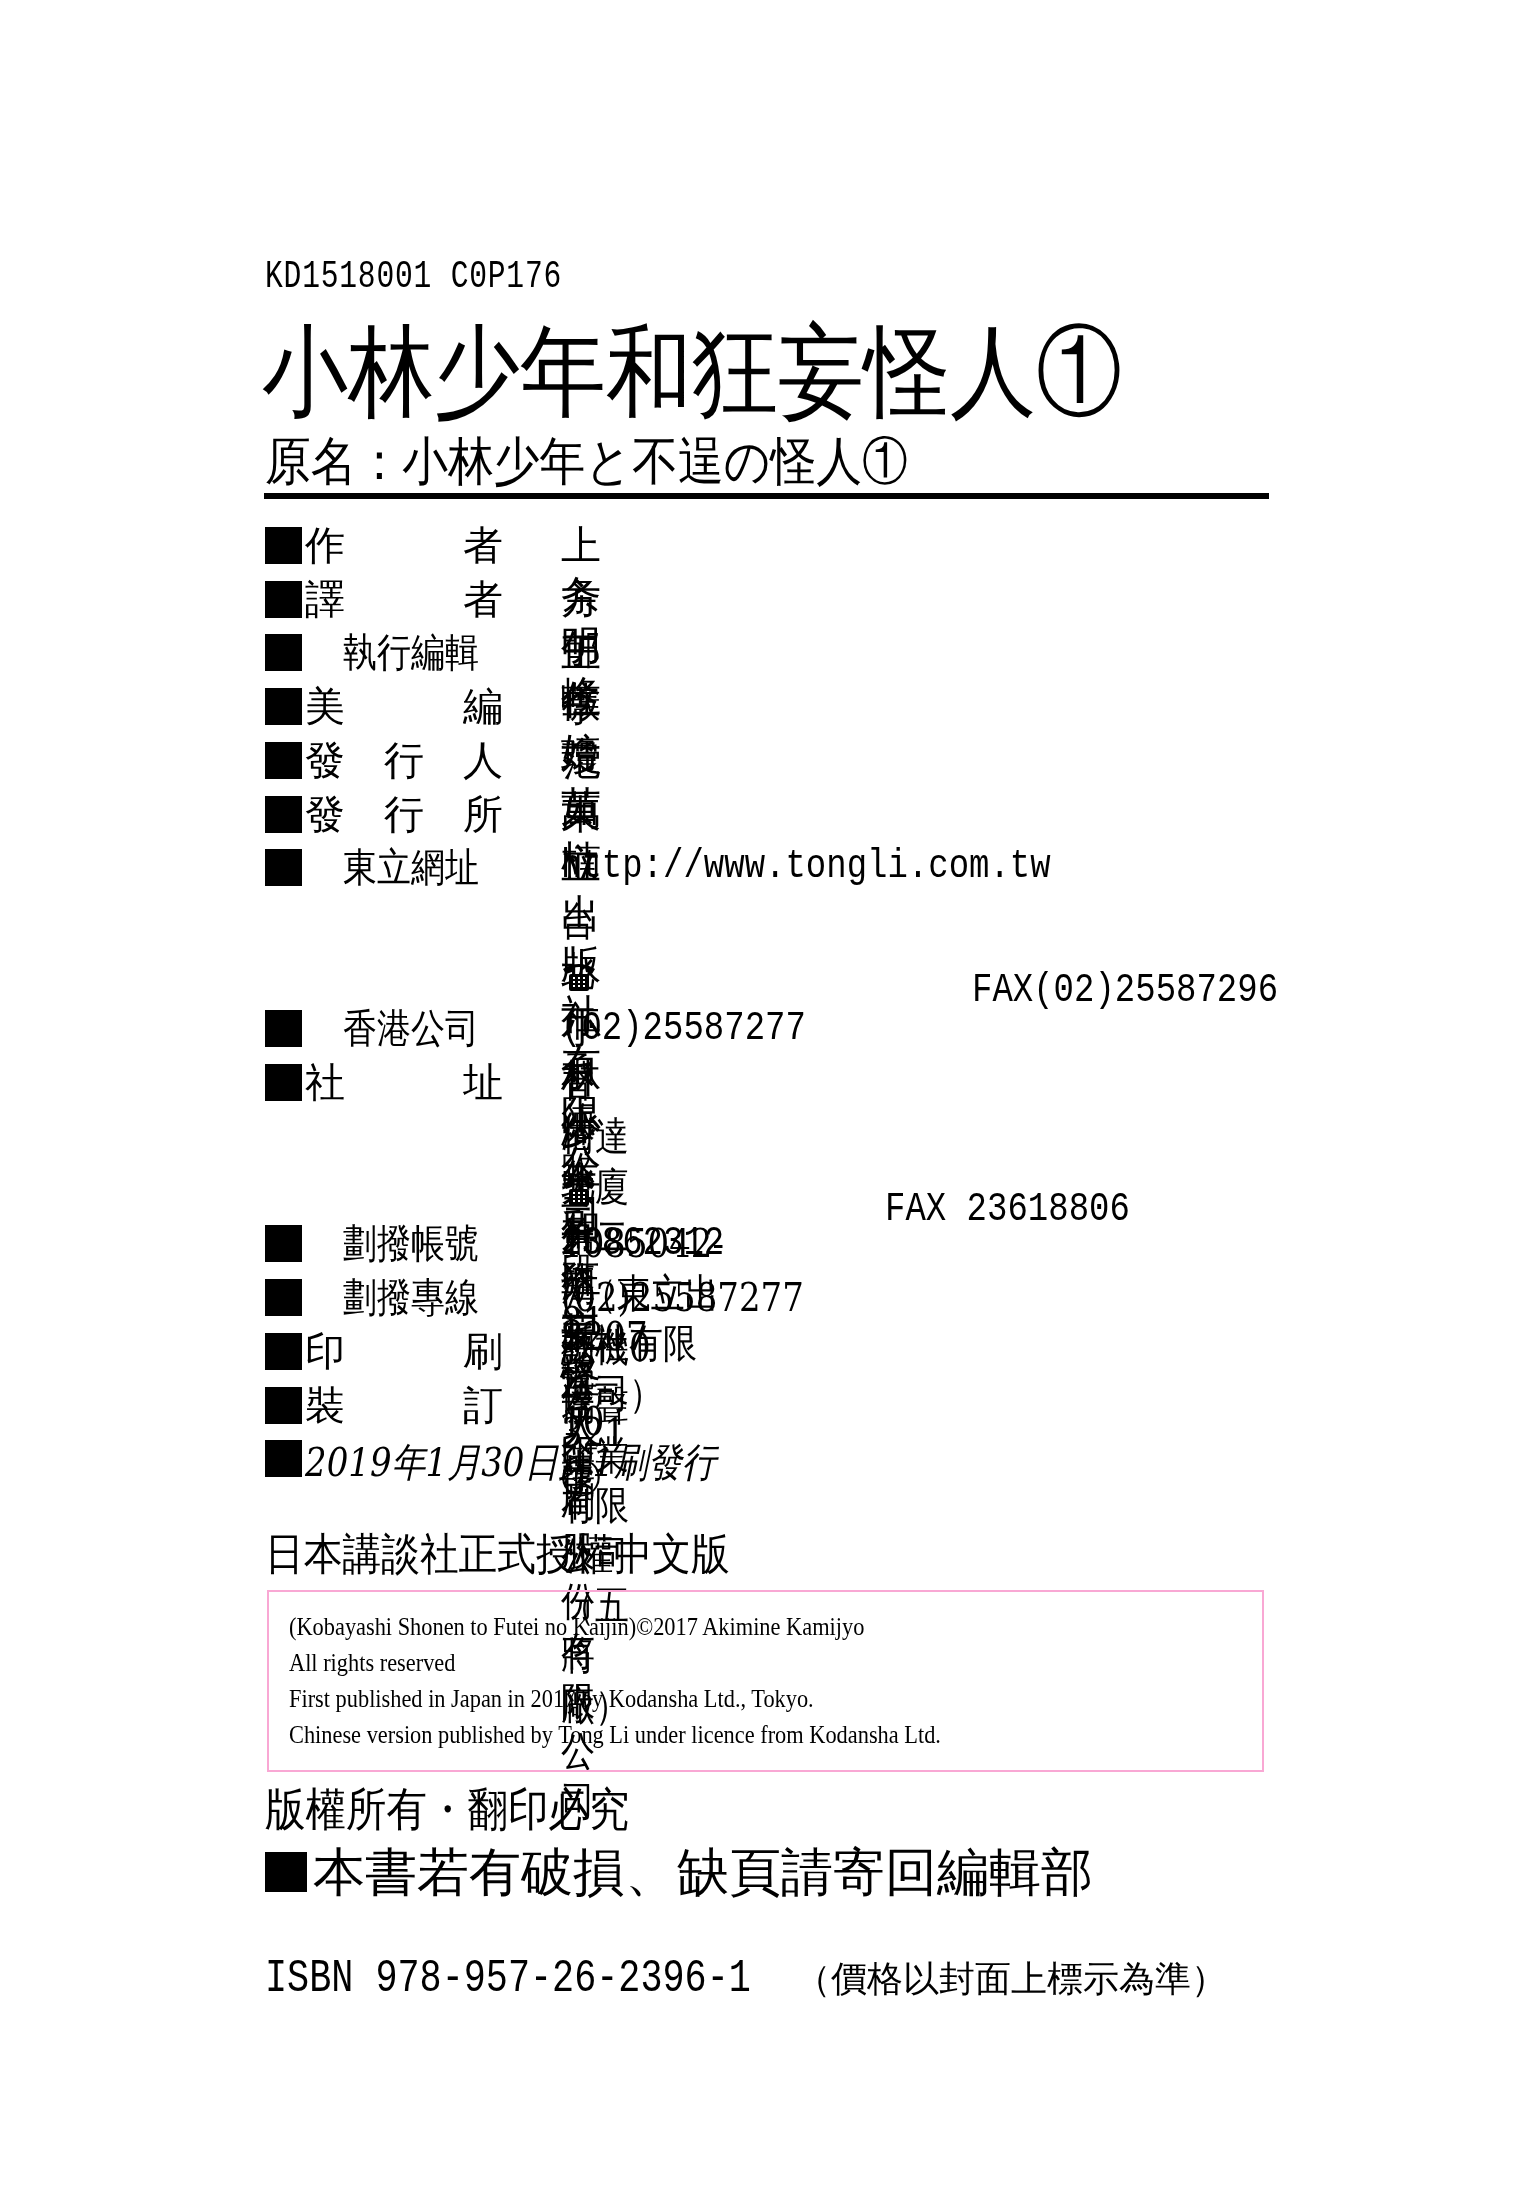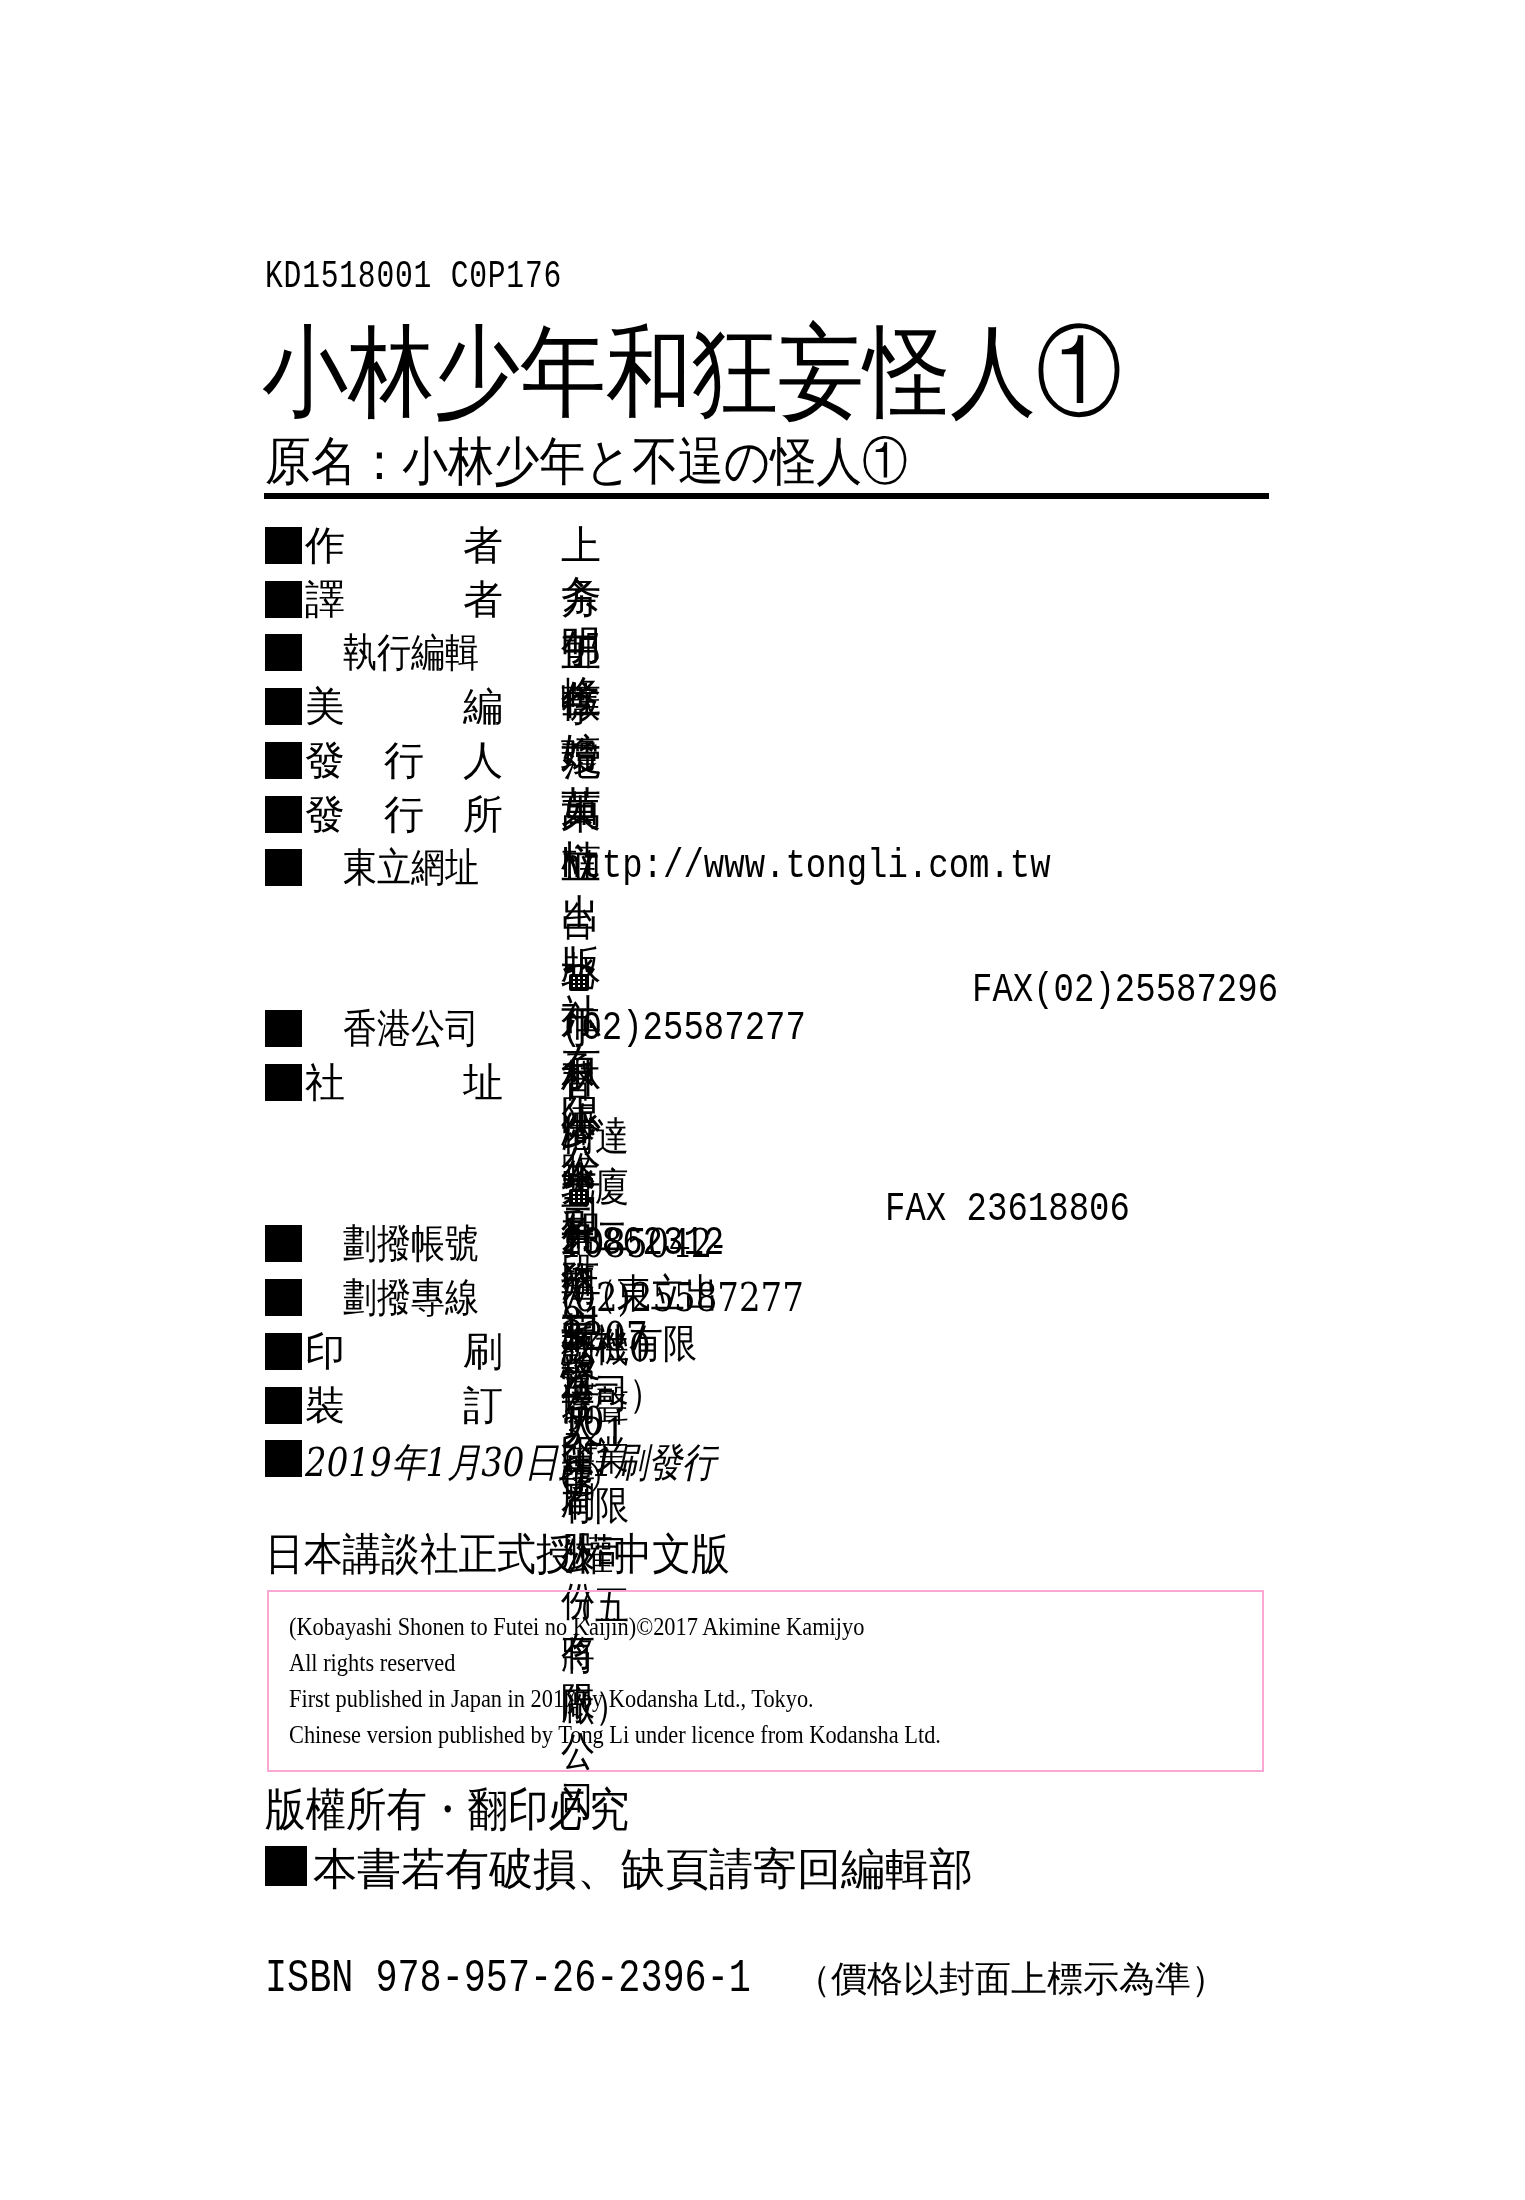--- a/index.html
+++ b/index.html
@@ -15,21 +15,21 @@
   .lbl { position:absolute; left:40px; top:0; width:198px; display:flex; justify-content:space-between; }
   .lbl.tight { justify-content:flex-end; }
   .val { position:absolute; left:296px; top:0; }
   .mono { font-family:"Liberation Mono","DejaVu Sans Mono",monospace; }
   .phone { display:inline-block; width:36px; height:34px; vertical-align:-4px; margin-right:4px; }
   .cond { display:inline-block; transform:scaleX(0.85); transform-origin:left center; }
   .license { left:265px; top:1532px; font-size:44px; line-height:1; transform:scaleX(0.88); transform-origin:left top; }
   .box { position:absolute; left:267px; top:1590px; width:978px; height:178px; border:2px solid #f9a8d4;padding-left:15px; }
   .box p { margin:0; position:absolute; left:20px; font-family:"Liberation Serif", serif; font-size:26px; line-height:1; transform:scaleX(0.86); transform-origin:left top; white-space:nowrap; }
   .rights { left:265px; top:1786px; font-size:46px; line-height:1; transform:scaleX(0.88); transform-origin:left top; }
-  .notice { left:265px; top:1846px; font-size:44px; line-height:1; }
+  .notice { left:265px; top:1846px; font-size:52px; line-height:1; }
   .notice .nsq { display:inline-block; width:42px; height:40px; background:#000; vertical-align:-2px; margin-right:6px; }
   .isbn { left:265px; top:1908px; font-size:46px; line-height:1;margin-top:44px; }
   .isbn .num { font-family:"Liberation Mono","DejaVu Sans Mono",monospace; display:inline-block; transform:scaleX(0.8); transform-origin:left center; width:530px; }
   .isbn .price { font-size:36px; }
 </style>
 </head>
 <body>
 
 <div class="abs code">KD1518001 C0P176</div>
 <div class="abs title">小林少年和狂妄怪人①</div>

